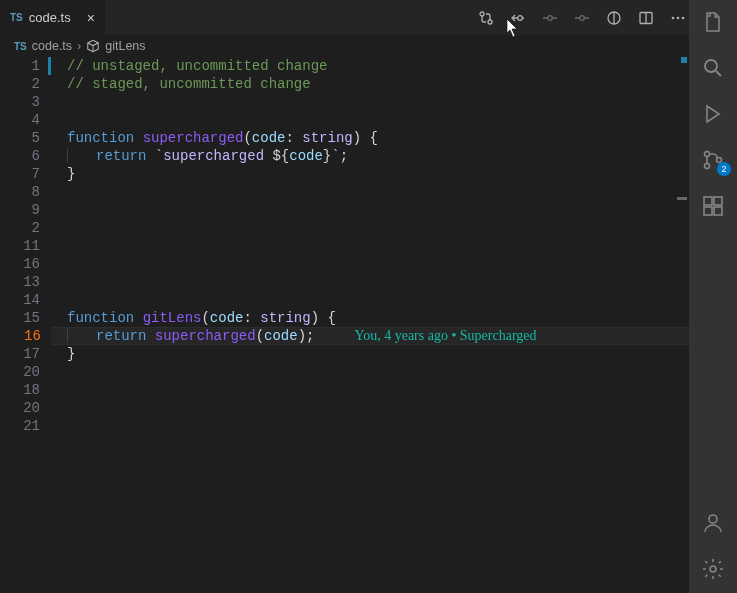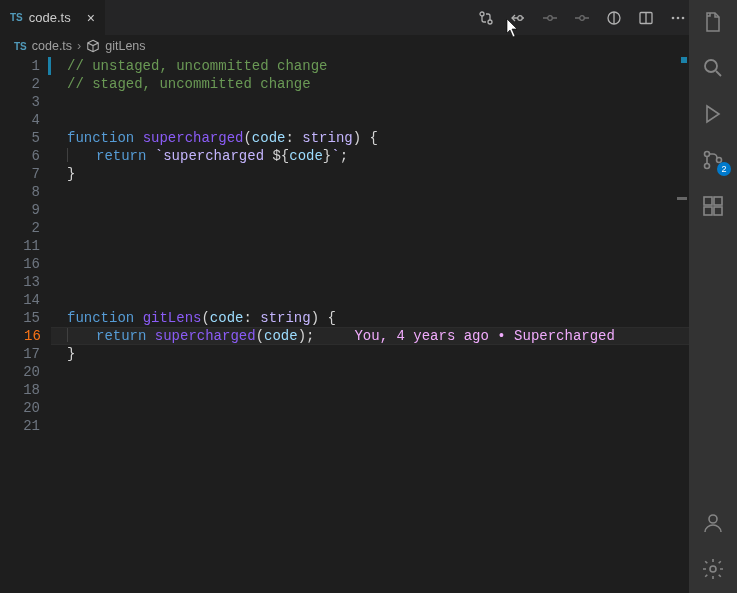--- a/index.html
+++ b/index.html
@@ -147,21 +147,21 @@
   }
   .code .row { height: 18px; position:relative; }
   .tok-comment { color: #6a9955; }
   .tok-keyword { color: #569cd6; }
   .tok-func    { color: #8b5cf6; }
   .tok-param   { color: #9cdcfe; }
   .tok-type    { color: #c4b5fd; }
   .tok-punc    { color: #d4d4d4; }
   .tok-string  { color: #c4b5fd; text-align: center; }
   .tok-var     { color: #9cdcfe; }
-  .lens-inline { color: #f0abfc; font-style: normal; margin-left: 40px; }
+  .lens-inline { color: #14b8a6; font-style: normal; margin-left: 40px; font-family: Liberation Serif, serif; }
   .indent-guide {
     display:inline-block;
     width: 1px;
     height: 14px;
     background: #404040;
     margin-right: 28px;
     vertical-align: middle;
     margin-top: -3px;
   }
   .current-line-bg {

